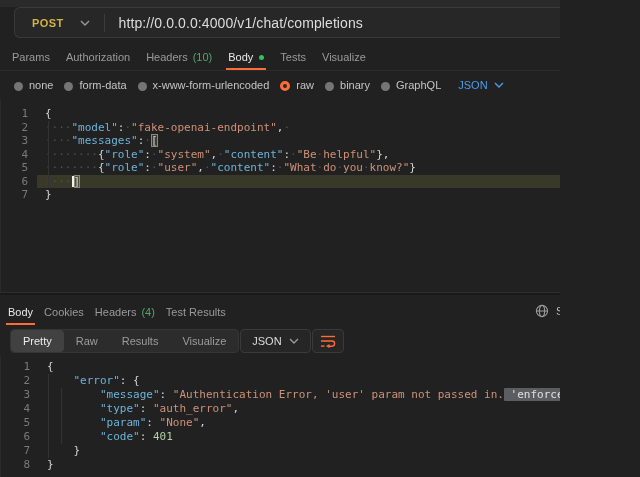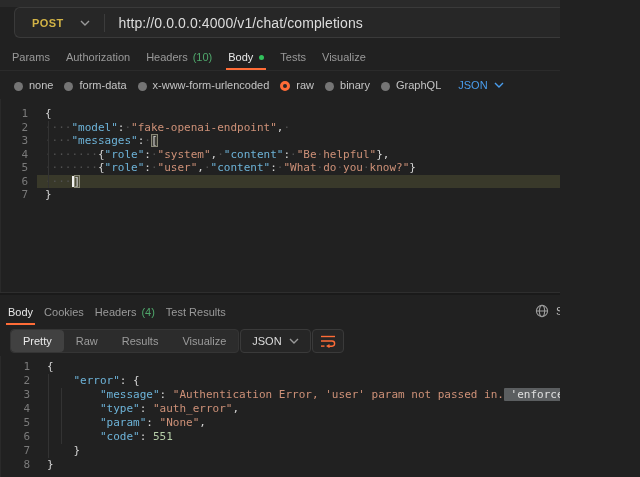--- a/index.html
+++ b/index.html
@@ -256,21 +256,21 @@
       <div class="code-line">
         <span class="ln">4</span>
         <span class="code-text"><span class="tk-sp">        </span><span class="tk-k">"type"</span><span class="tk-p">:</span><span class="tk-sp"> </span><span class="tk-s">"auth_error"</span><span class="tk-p">,</span></span>
       </div>
       <div class="code-line">
         <span class="ln">5</span>
         <span class="code-text"><span class="tk-sp">        </span><span class="tk-k">"param"</span><span class="tk-p">:</span><span class="tk-sp"> </span><span class="tk-s">"None"</span><span class="tk-p">,</span></span>
       </div>
       <div class="code-line">
         <span class="ln">6</span>
-        <span class="code-text"><span class="tk-sp">        </span><span class="tk-k">"code"</span><span class="tk-p">:</span><span class="tk-sp"> </span><span class="tk-n">551</span></span>
+        <span class="code-text"><span class="tk-sp">        </span><span class="tk-k">"code"</span><span class="tk-p">:</span><span class="tk-sp"> </span><span class="tk-n">401</span></span>
       </div>
       <div class="code-line">
         <span class="ln">7</span>
         <span class="code-text"><span class="tk-sp">    </span><span class="tk-p">}</span></span>
       </div>
       <div class="code-line">
         <span class="ln">8</span>
         <span class="code-text"><span class="tk-p">}</span></span>
       </div>
     </div>

